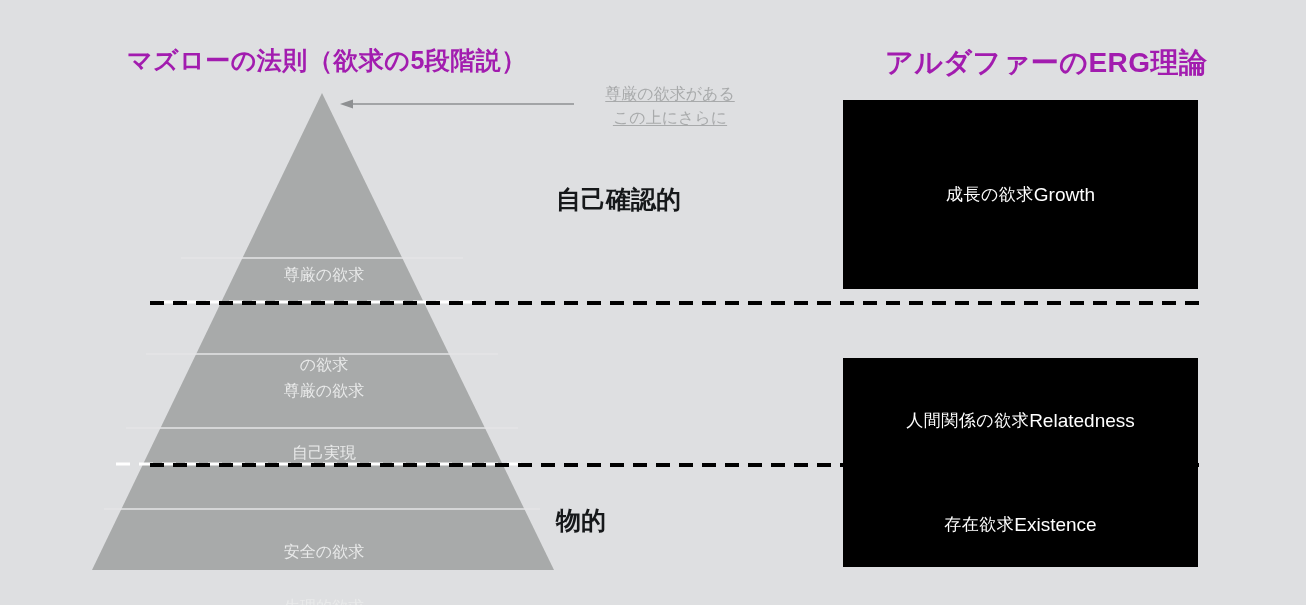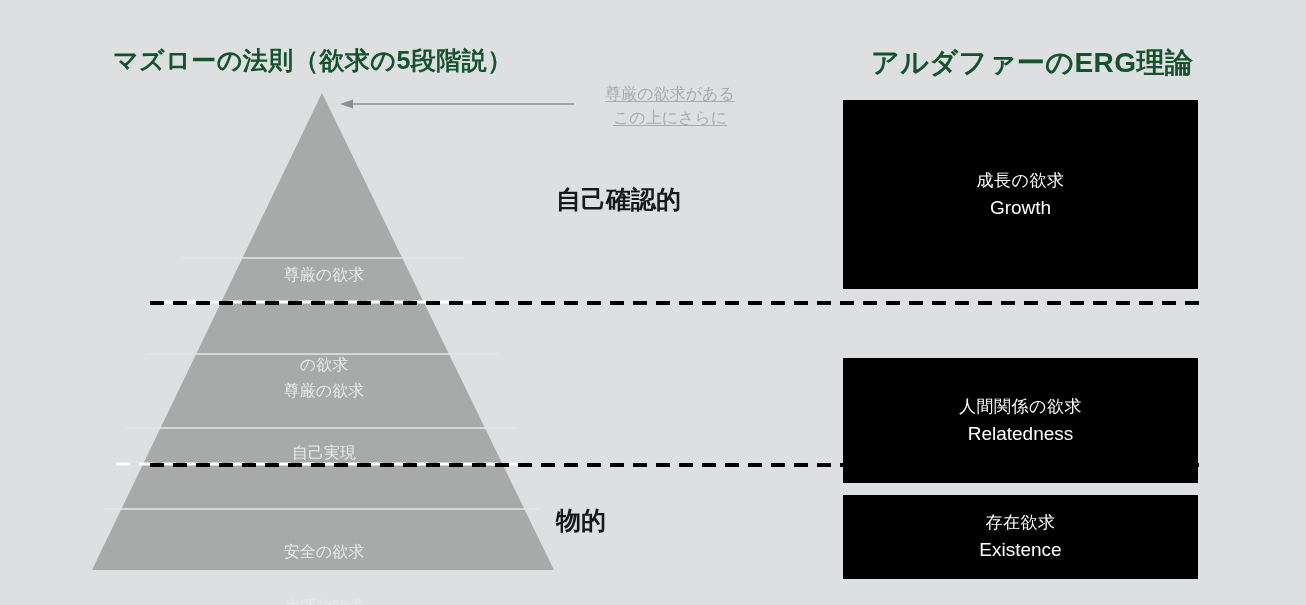--- a/index.html
+++ b/index.html
@@ -18,23 +18,24 @@
     position: absolute;
     left: 0; top: 0;
     width: 1306px;
     height: 605px;
   }
 
   
   .title {
     position: absolute;
     font-weight: bold;
-    color: #14532d;
+    color: #a21caf;
     white-space: nowrap;
     letter-spacing: .5px;
+    margin-left: 14px;
   }
   #title-left {
     left: 113px;
     top: 44px;
     font-size: 25px;
   }
   #title-right {
     left: 871px;
     top: 44px;
     font-size: 28px;
@@ -105,28 +106,28 @@
   #mid-3 { top: 504px; }
 
   
   .erg-box {
     position: absolute;
     left: 843px;
     width: 355px;
     background: #000000;
     color: #ffffff;
     display: flex;
-    flex-direction: column;
+    flex-direction: row;
     align-items: center;
     justify-content: center;
     text-align: center;
   }
   #erg-0 { top: 100px;  height: 189px; }
   #erg-1 { top: 325px;  height: 125px; margin-top: 33px; }
-  #erg-2 { top: 495px;  height: 84px;  }
+  #erg-2 { top: 483px;  height: 84px;  }
   .erg-jp {
     font-size: 17px;
     line-height: 26px;
     letter-spacing: .5px;
   }
   .erg-en {
     font-size: 19px;
     line-height: 28px;
   }
 

